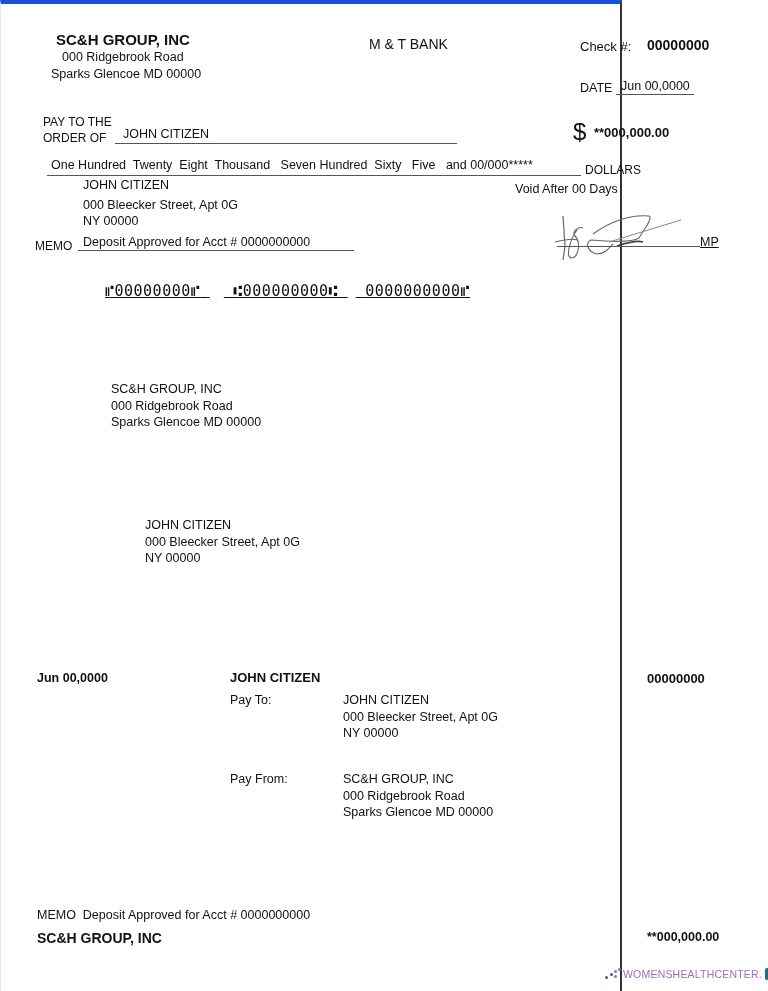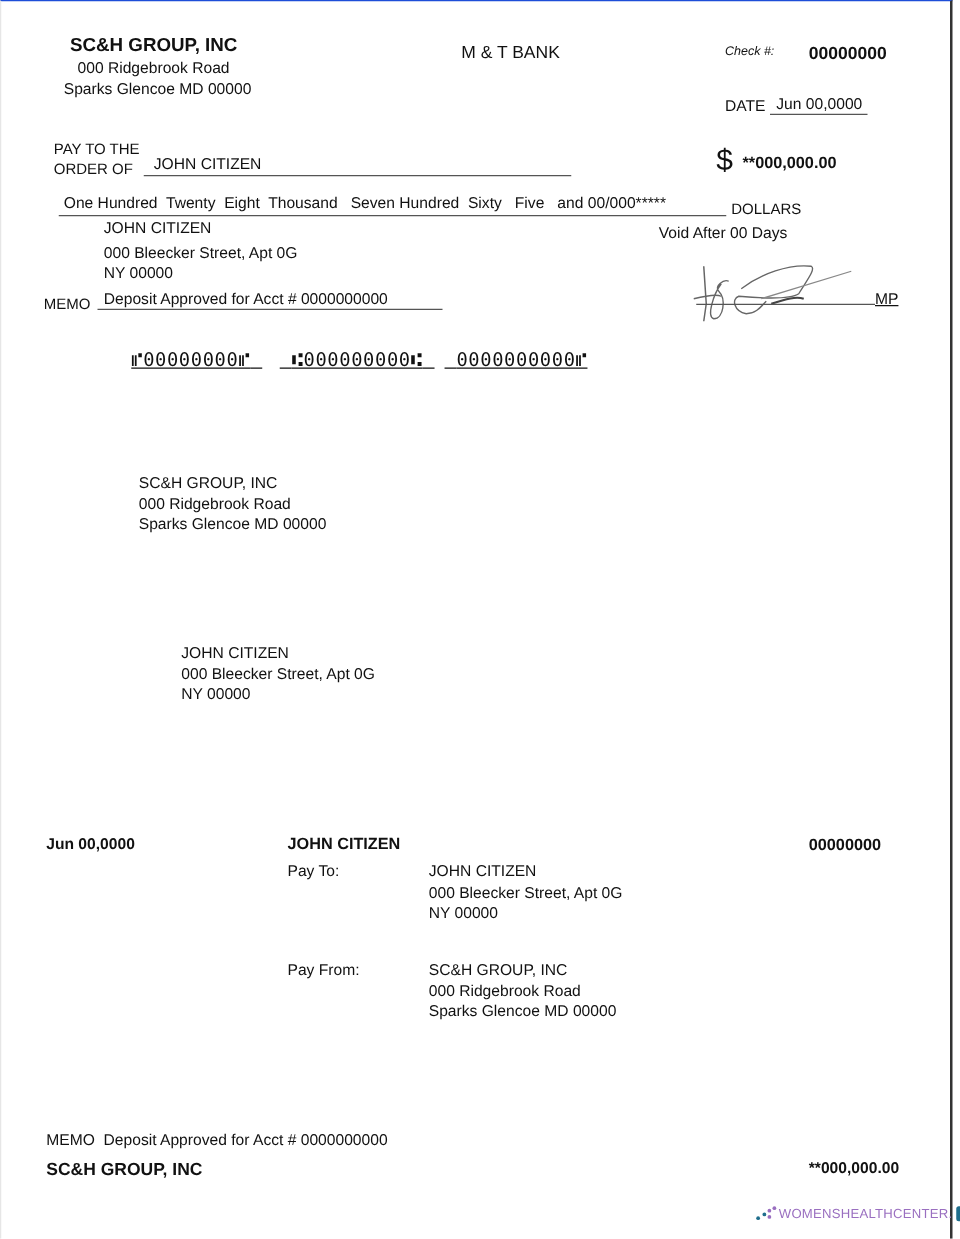--- a/index.html
+++ b/index.html
@@ -1,22 +1,22 @@
 <!DOCTYPE html>
 <html><head>
   <meta charset="utf-8">
   <style>
     html, body { margin: 0; padding: 0; background: #ffffff; }
     body {
       width: 768px; height: 991px; position: relative; overflow: hidden;
       font-family: "Liberation Sans", sans-serif; color: #111;
     }
     .page {
-      position: absolute; left: 0; top: 0; width: 762px; height: 991px;
-      border-left: 1px solid #e6e6e6; border-top: 1px solid #1d4ed8;
+      position: absolute; left: 0; top: 0; width: 622px; height: 991px;
+      border-left: 1px solid #e6e6e6; border-top: 4px solid #1d4ed8;
       border-right: 2px solid #333; box-sizing: border-box; background: #fff;
     }
     .abs { position: absolute; white-space: nowrap; }
     .line { position: absolute; height: 0; border-top: 1px solid #555; }
     .bold { font-weight: bold; }
     .t13 { font-size: 12px; }
     .t12 { font-size: 12.5px; }
     .micr {
       font-family: "DejaVu Sans Mono", monospace; font-size: 15px; letter-spacing: 0.5px; color: #111;
     }
@@ -31,40 +31,40 @@
 
 <div class="page">
 
   <div>
     <div class="abs bold" style="left:55px; top:27px; font-size:15px;">SC&amp;H GROUP, INC</div>
     <div class="abs t12" style="left:61px; top:46px;">000 Ridgebrook Road</div>
     <div class="abs t12" style="left:50px; top:63px;">Sparks Glencoe MD 00000</div>
 
     <div class="abs" style="left:368px; top:32px; font-size:14px;">M &amp; T BANK</div>
 
-    <div class="abs" style="left:579px; top:35px; font-size:10px;font-style:italic;">Check #:</div>
+    <div class="abs" style="left:579px; top:35px; font-size:13px;">Check #:</div>
     <div class="abs bold" style="left:646px; top:33px; font-size:14px;">00000000</div>
 
     <div class="abs t12" style="left:579px; top:77px;">DATE</div>
     <div class="abs t12" style="left:620px; top:75px;">Jun 00,0000</div>
     <div class="line" style="left:615px; top:90px; width:78px;"></div>
 
     <div class="abs t13" style="left:42px; top:111px;">PAY TO THE</div>
     <div class="abs t13" style="left:42px; top:127px;text-align:center;">ORDER OF</div>
     <div class="abs t12" style="left:122px; top:123px;">JOHN CITIZEN</div>
     <div class="line" style="left:114px; top:139px; width:342px;"></div>
 
     <div class="abs" style="left:572px; top:114px; font-size:24px;">$</div>
     <div class="abs bold" style="left:593px; top:121px; font-size:13px;">**000,000.00</div>
 
     <div class="abs t12" style="left:50px; top:154px; white-space:pre;">One Hundred  Twenty  Eight  Thousand   Seven Hundred  Sixty   Five   and 00/000*****</div>
     <div class="line" style="left:46px; top:171px; width:534px;"></div>
     <div class="abs t13" style="left:584px; top:159px;">DOLLARS</div>
 
-    <div class="abs t12" style="left:514px; top:178px;margin-left:12px;">Void After 00 Days</div>
+    <div class="abs t12" style="left:514px; top:178px;">Void After 00 Days</div>
 
     <div class="abs t12" style="left:82px; top:174px;">JOHN CITIZEN</div>
     <div class="abs t12" style="left:82px; top:194px;">000 Bleecker Street, Apt 0G</div>
     <div class="abs t12" style="left:82px; top:210px;">NY 00000</div>
 
     <div class="abs t13" style="left:34px; top:235px;">MEMO</div>
     <div class="abs t12" style="left:82px; top:231px;">Deposit Approved for Acct # 0000000000</div>
     <div class="line" style="left:77px; top:246px; width:276px;"></div>
 
     <div class="abs sig" style="left:552px; top:208px;">

